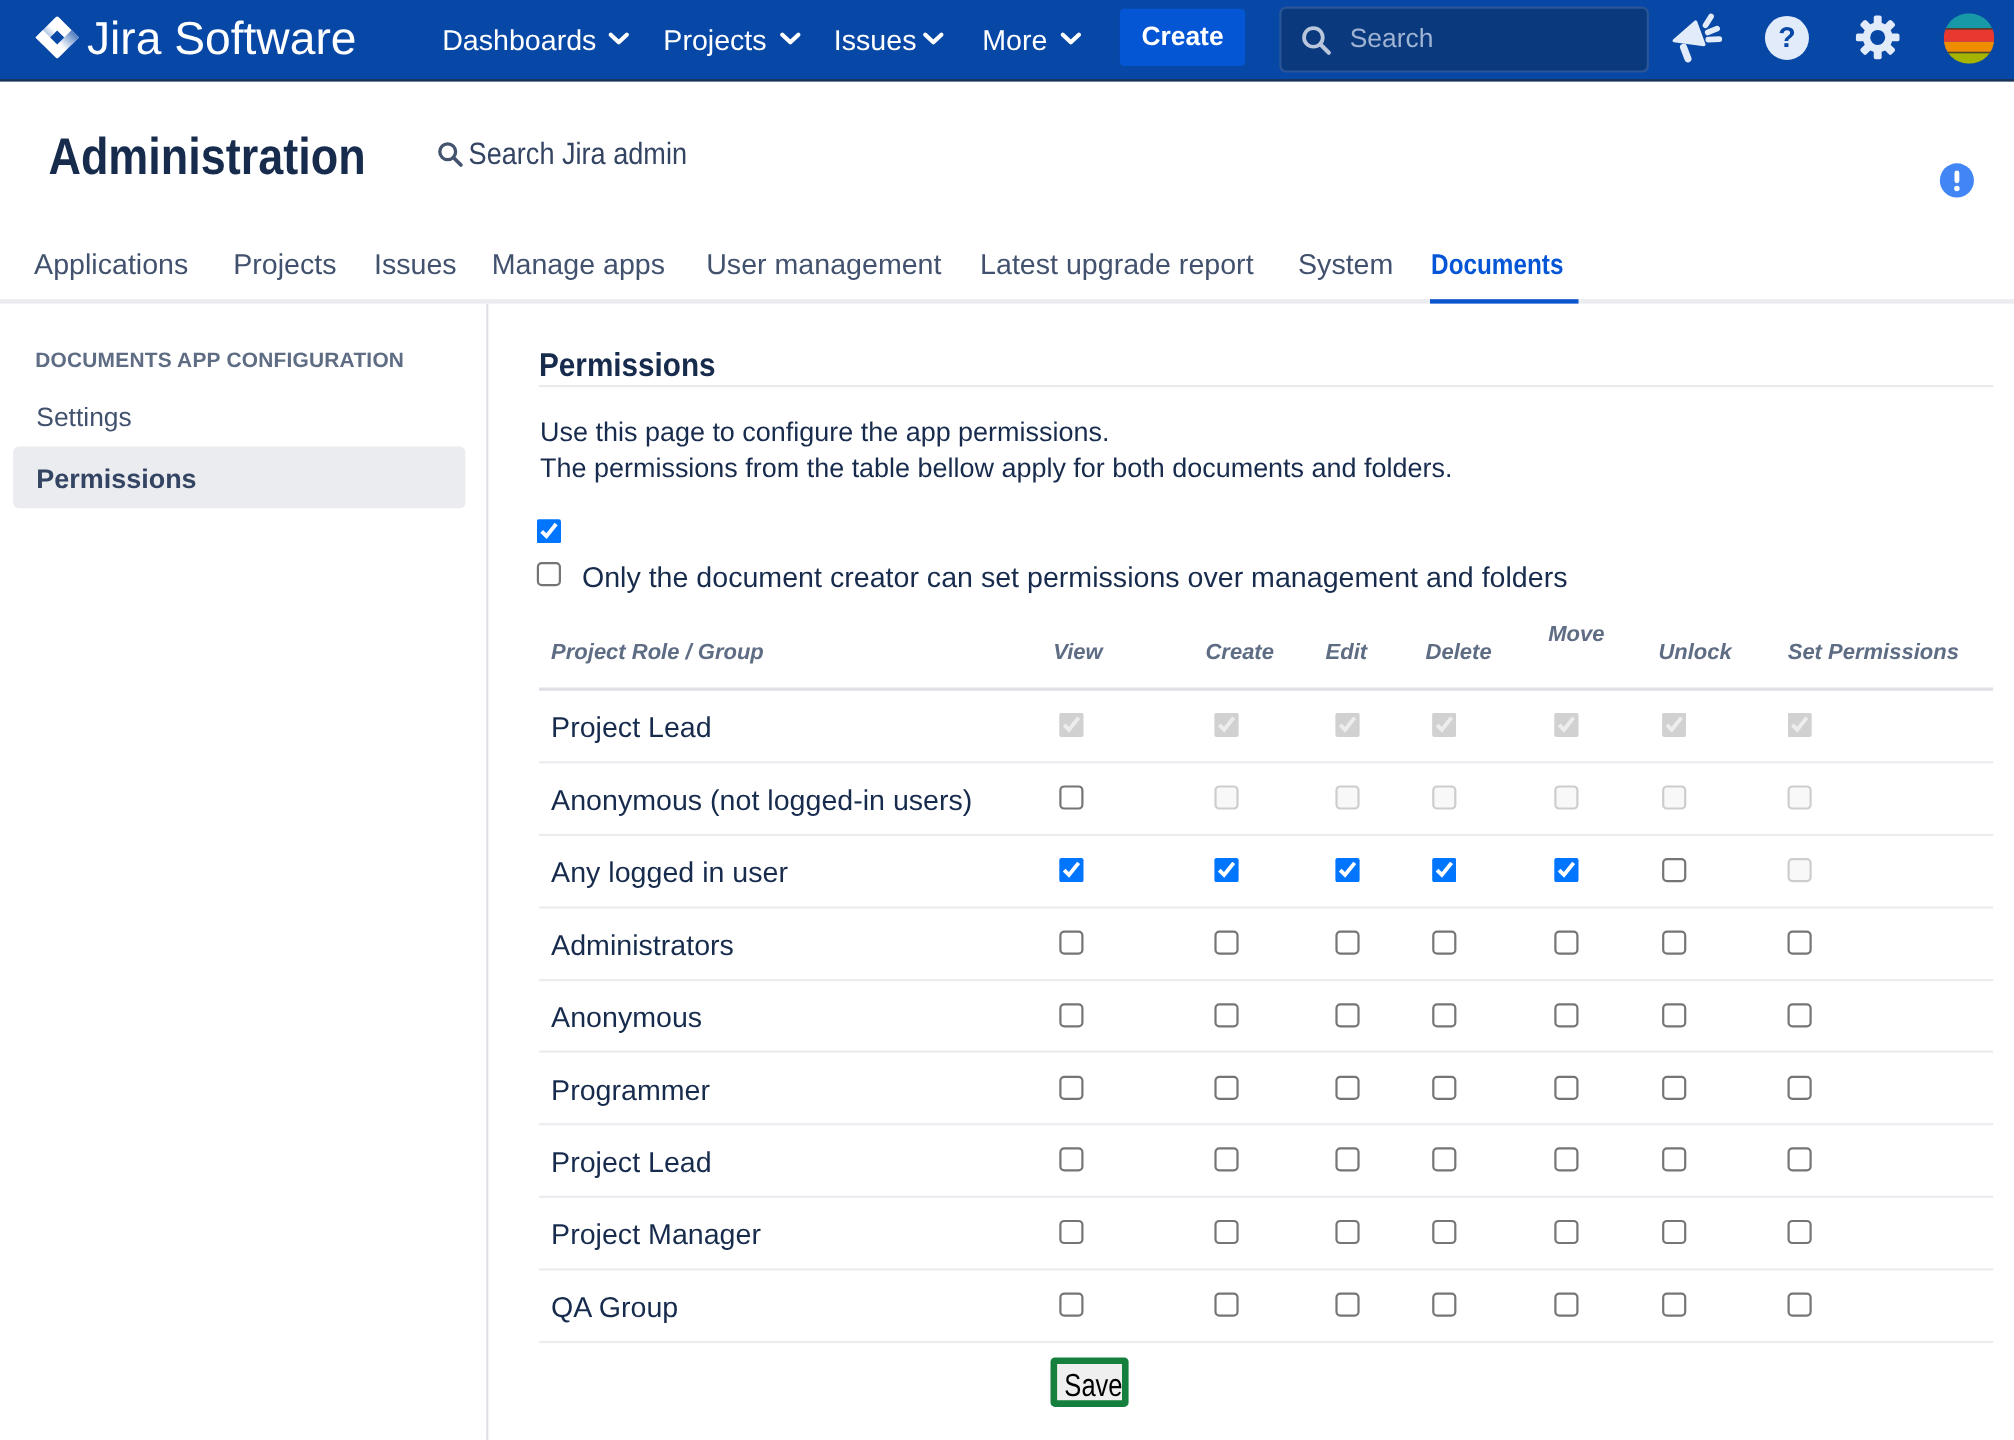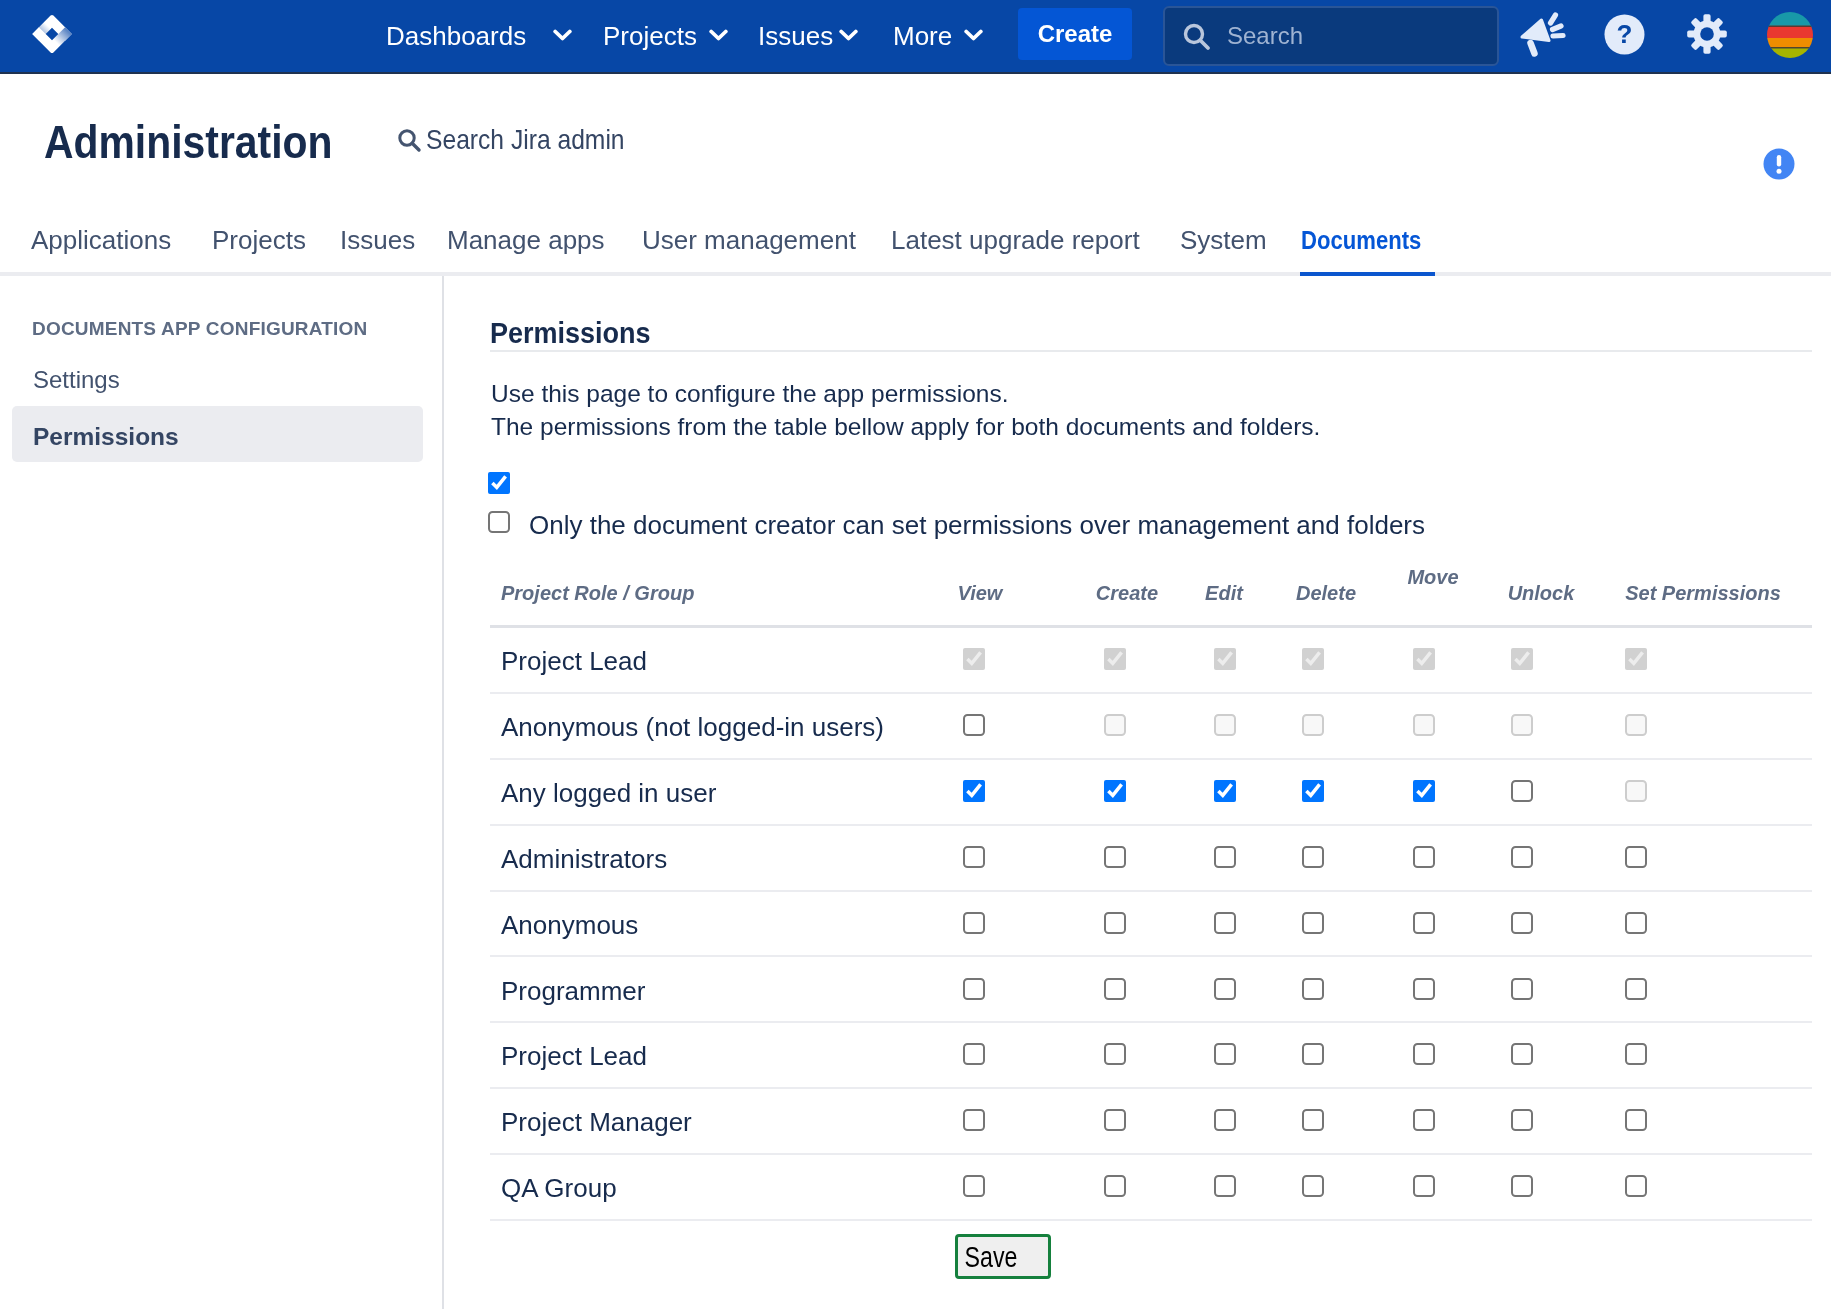--- a/index.html
+++ b/index.html
@@ -48,22 +48,22 @@
   input[type=checkbox]:disabled:not(:checked) { border-color:#CDCDCD; background:#F8F8F8; }
   .cblabel { position:absolute; font-size:26px; color:#172B4D; white-space:nowrap; }
 
   
   .th { position:absolute; font-size:20px; font-weight:bold; color:#5E6C84; white-space:nowrap;font-style:italic; }
   .thc { transform:translateX(-50%); }
   #thead-border { position:absolute; left:490px; top:625px; width:1322px; height:3px; background:#DFE1E6; }
   .rowline { position:absolute; left:490px; width:1322px; height:2px; background:#EBECF0; }
   .rowlabel { position:absolute; left:501px; font-size:26px; color:#172B4D; white-space:nowrap; }
 
-  #savebtn { position:absolute; left:955px; top:1234px; width:96px; height:45px;
-             background:#EFEFEF; border:3px solid #15803d; border-radius:4px;
+  #savebtn { position:absolute; left:955px; top:1234px; width:71px; height:45px;
+             background:#EFEFEF; border:6px solid #15803d; border-radius:4px;
              font-size:29px; color:#000; text-align:left; line-height:41px; font-family:"Liberation Sans", sans-serif; }
 </style>
 </head>
 <body>
 <div id="page">
 
   <div id="nav">
     <svg class="abs" style="left:31px;top:13px" width="42" height="42" viewBox="0 0 42 42">
       <defs>
         <linearGradient id="jg1" gradientUnits="userSpaceOnUse" x1="11.75" y1="34" x2="11.75" y2="18">
@@ -73,22 +73,23 @@
         <linearGradient id="jg2" gradientUnits="userSpaceOnUse" x1="30.25" y1="8" x2="30.25" y2="24">
           <stop offset="0" stop-color="#5C85C4"></stop>
             <stop offset="1" stop-color="#fff"></stop>
         </linearGradient>
       </defs>
       <g transform="rotate(45 21 21)">
         <path d="M7 35 L7 9 Q7 7 9 7 L35 7 L35 16.5 L16.5 16.5 L16.5 35 Z" fill="url(#jg1)"></path>
         <path d="M35 7 L35 33 Q35 35 33 35 L7 35 L7 25.5 L25.5 25.5 L25.5 7 Z" fill="url(#jg2)"></path>
       </g>
     </svg>
-
-    <span class="navitem" style="left:386px">Dashboards</span>
+    <span class="brand">Jira Software</span>
+
+    <span class="navitem" style="left:402px">Dashboards</span>
     <span class="navitem" style="left:603px">Projects</span>
     <span class="navitem" style="left:758px">Issues</span>
     <span class="navitem" style="left:893px">More</span>
     <svg class="chev" style="left:553px" width="19" height="13" viewBox="0 0 19 13">
         <path d="M2.2 2.5 L9.5 9.5 L16.8 2.5" fill="none" stroke="#fff" stroke-width="3.8" stroke-linecap="round" stroke-linejoin="round"></path>
       </svg>
     <svg class="chev" style="left:709px" width="19" height="13" viewBox="0 0 19 13">
         <path d="M2.2 2.5 L9.5 9.5 L16.8 2.5" fill="none" stroke="#fff" stroke-width="3.8" stroke-linecap="round" stroke-linejoin="round"></path>
       </svg>
     <svg class="chev" style="left:839px" width="19" height="13" viewBox="0 0 19 13">

